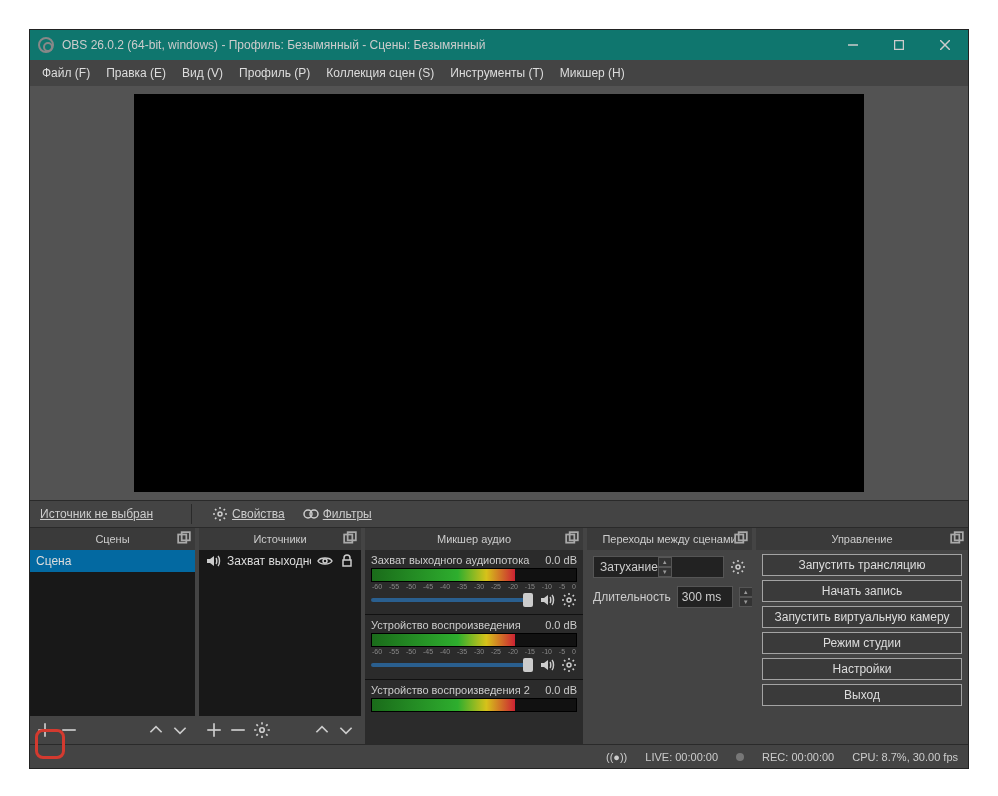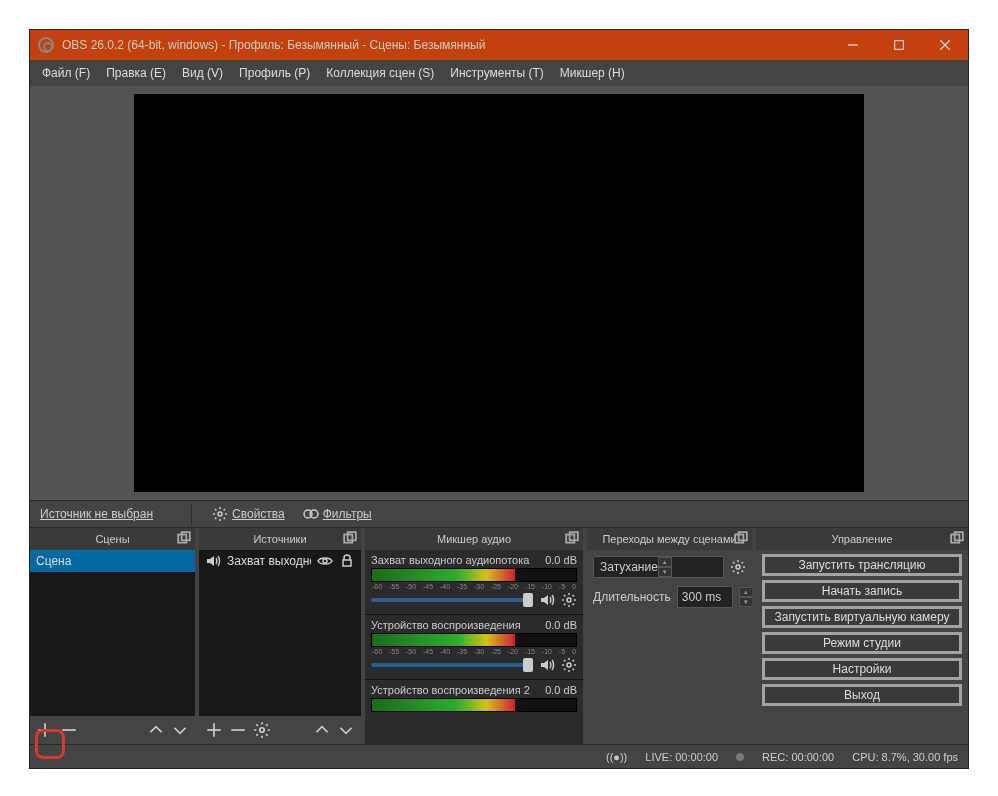--- a/index.html
+++ b/index.html
@@ -1,18 +1,18 @@
 <!DOCTYPE html>
 <html><head>
 <meta charset="utf-8">
 <style>
 * { margin:0; padding:0; box-sizing:border-box; font-family:"Segoe UI",Arial,sans-serif; user-select:none; }
 body { background:#fff; width:998px; height:796px; overflow:hidden; }
 .window { position:absolute; left:29px; top:29px; width:940px; height:740px; background:#535353; border:1px solid #222; display:flex; flex-direction:column; }
-.titlebar { height:30px; background:#c2410c; display:flex; align-items:center; color:#ccc; font-size:12px; }
+.titlebar { height:30px; background:#0f766e; display:flex; align-items:center; color:#ccc; font-size:12px; }
 .titlebar-icon { width:16px; height:16px; margin:0 8px; border:2px solid #888; border-radius:50%; position:relative; }
 .titlebar-icon::after { content:""; position:absolute; left:3px; top:3px; width:6px; height:6px; border:2px solid #888; border-radius:50%; }
 .titlebar-title { flex:1; }
 .win-btn { width:46px; height:30px; display:flex; align-items:center; justify-content:center; color:#ccc; }
 .win-btn svg { width:10px; height:10px; }
 .menubar { height:26px; background:#444; display:flex; align-items:center; padding:0 4px; color:#ddd; font-size:12px; gap:0; }
 .menu-item { padding:4px 8px; cursor:default; }
 .preview-area { flex:0 0 auto; height:414px; background:#535353; display:flex; align-items:center; justify-content:center; padding:8px 0; }
 .preview { width:730px; height:398px; background:#000; }
 .infobar { height:28px; background:#444; border-top:1px solid #2a2a2a; border-bottom:1px solid #2a2a2a; display:flex; align-items:center; color:#ccc; font-size:12px; padding:0 10px; gap:18px;text-decoration:underline; }
@@ -35,21 +35,21 @@
 .meter .ticks { position:absolute; left:0; right:0; bottom:-9px; display:flex; justify-content:space-between; font-size:7px; color:#888; }
 .slider-row { display:flex; align-items:center; gap:6px; margin-top:10px; }
 .slider { flex:1; height:4px; background:#2a5f8f; position:relative; border-radius:2px; }
 .slider .thumb { position:absolute; width:10px; height:14px; background:#ccc; top:-5px; border-radius:2px; }
 .icon-sm { width:16px; height:16px; color:#ccc; }
 .trans-row { display:flex; align-items:center; gap:6px; padding:4px 6px; color:#ccc; font-size:12px; }
 .select-box { flex:1; height:22px; background:#222; border:1px solid #555; color:#ccc; font-size:12px; display:flex; align-items:center; padding:0 6px; justify-content:flex-start; }
 .spin { width:56px; height:22px; background:#222; border:1px solid #555; color:#ccc; font-size:12px; padding:0 4px; }
 .spin-btns { display:flex; flex-direction:column; }
 .spin-btns div { width:14px; height:10px; background:#333; border:1px solid #555; font-size:6px; color:#999; display:flex; align-items:center; justify-content:center; }
-.ctrl-btn { height:22px; background:#3a3a3a; border:3px solid #a3a3a3; color:#ddd; font-size:12px; margin:2px 6px; display:flex; align-items:center; justify-content:center; }
+.ctrl-btn { height:22px; background:#3a3a3a; border:1px solid #a3a3a3; color:#ddd; font-size:12px; margin:2px 6px; display:flex; align-items:center; justify-content:center; }
 .statusbar { height:24px; background:#444; border-top:1px solid #2a2a2a; display:flex; align-items:center; justify-content:flex-end; color:#ccc; font-size:11px; padding:0 10px; gap:18px; }
 .dot { width:8px; height:8px; border-radius:50%; background:#777; display:inline-block; }
 svg { stroke:currentColor; fill:none; stroke-width:1.5; }
 </style>
 </head>
 <body>
 
 <div class="window">
 
   <div class="titlebar">

